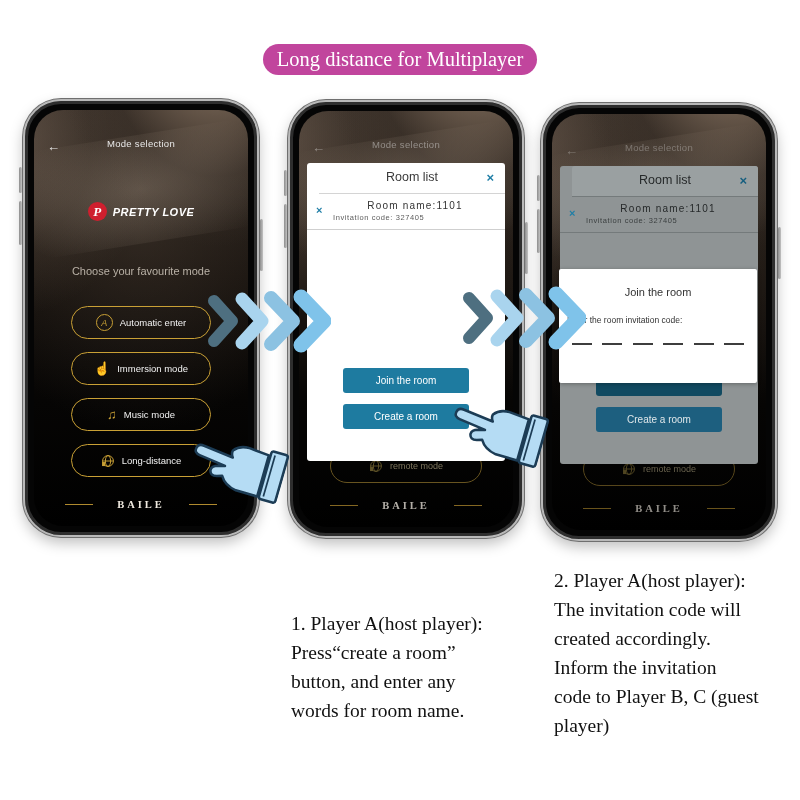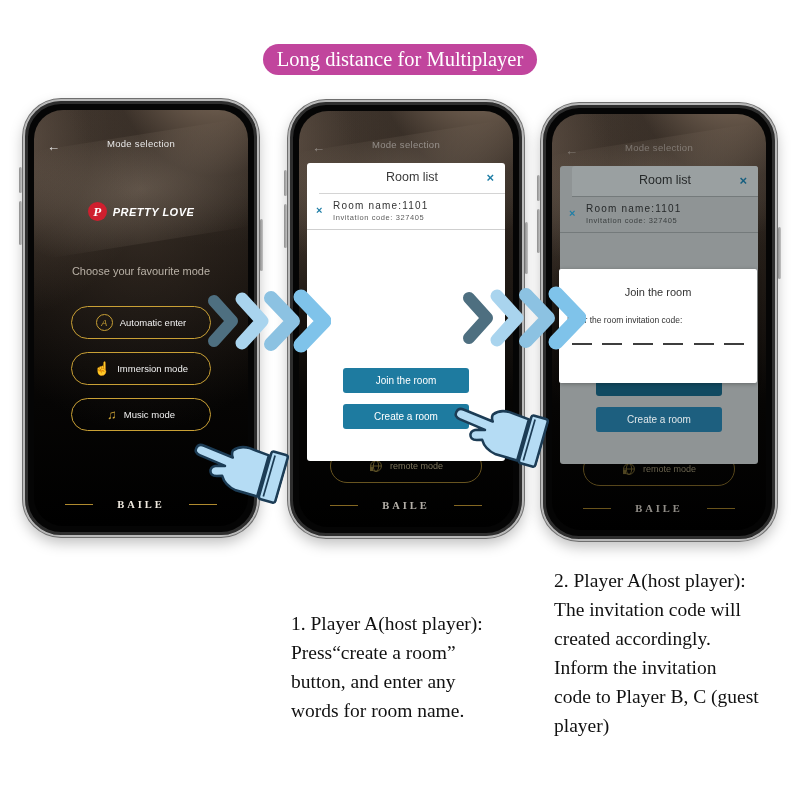--- a/index.html
+++ b/index.html
@@ -60,21 +60,21 @@
     color:#938a6d;font-size:9px;opacity:.85;}
 
   
   .modal{position:absolute;left:8px;right:8px;top:52px;bottom:66px;background:#fff;
     border-radius:3px;z-index:2;}
   .mtitle{position:relative;height:30px;border-bottom:1px solid #d4d4d4;margin-left:12px;}
   .mtitle .t{position:absolute;left:0;right:0;top:7px;text-align:center;color:#3a3a3a;font-size:12.5px;}
   .mtitle .x{position:absolute;right:11px;top:7px;color:#1f7ea6;font-size:13px;font-weight:bold;}
   .roomrow{position:relative;padding:6px 8px 7px 26px;border-bottom:1px solid #cfcfcf;}
   .roomrow .x{position:absolute;left:9px;top:10px;color:#1f7ea6;font-size:11px;font-weight:bold;}
-  .rname{color:#333;font-size:10px;letter-spacing:1.2px;}
+  .rname{color:#333;font-size:10px;letter-spacing:1.2px;text-align:center;}
   .rcode{color:#5c5c5c;font-size:7.5px;letter-spacing:.6px;margin-top:2px;}
   .mbtn{position:absolute;left:50%;transform:translateX(-50%);width:126px;height:25px;
     background:#1e7ba0;border-radius:3px;color:#fff;font-size:10px;
     display:flex;align-items:center;justify-content:center;}
   .mbtn.join{bottom:68px;} .mbtn.create{bottom:32px;}
 
   
   .modal.gray{background:#8f9495;}
   .modal.gray .mtitle{border-bottom:1px solid #747a7b;background:#9aa0a1;border-radius:3px 3px 0 0;}
   .modal.gray .mtitle .t{color:#26292a;}
@@ -126,20 +126,33 @@
         <span class="circleA">A</span>
         <span>Automatic enter</span>
       </div>
       <div class="mode">
         <span class="micon">☝</span>
         <span>Immersion mode</span>
       </div>
       <div class="mode">
         <span class="micon">♫</span>
         <span>Music mode</span>
+      </div>
+      <div class="mode">
+        <span class="micon">
+          <svg viewBox="0 0 16 16" width="14" height="14">
+              <g fill="none" stroke="#c9a035" stroke-width="1.1">
+            <circle cx="8" cy="8" r="6.2"></circle>
+                <ellipse cx="8" cy="8" rx="3" ry="6.2"></ellipse>
+                <path d="M1.8 8 H14.2"></path>
+              </g>
+            <rect x="1.2" y="9.2" width="3.6" height="4.6" fill="#c9a035"></rect>
+            </svg>
+        </span>
+        <span>Long-distance</span>
       </div>
     </div>
     <div class="baile">
       <span class="ln"></span>
       <span class="bt">BAILE</span>
       <span class="ln"></span>
     </div>
   </div>
 </div>
 

